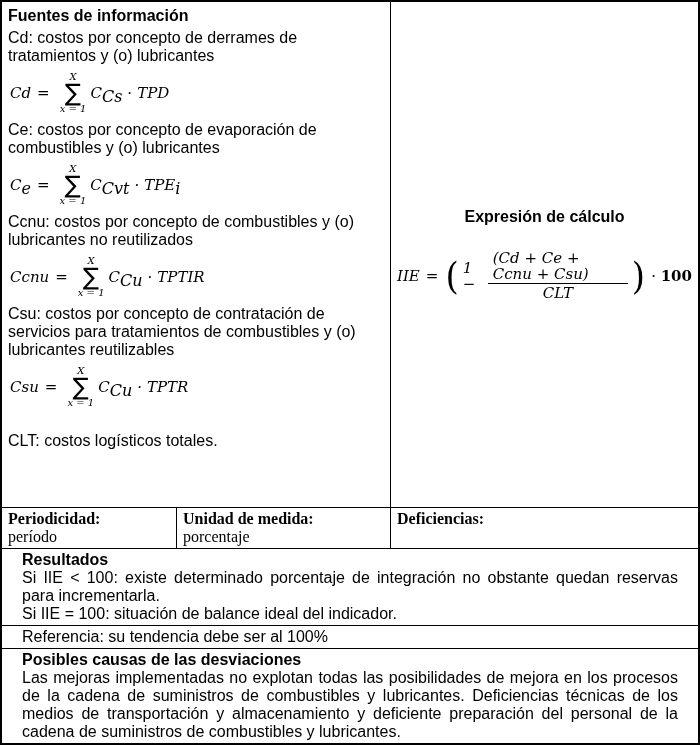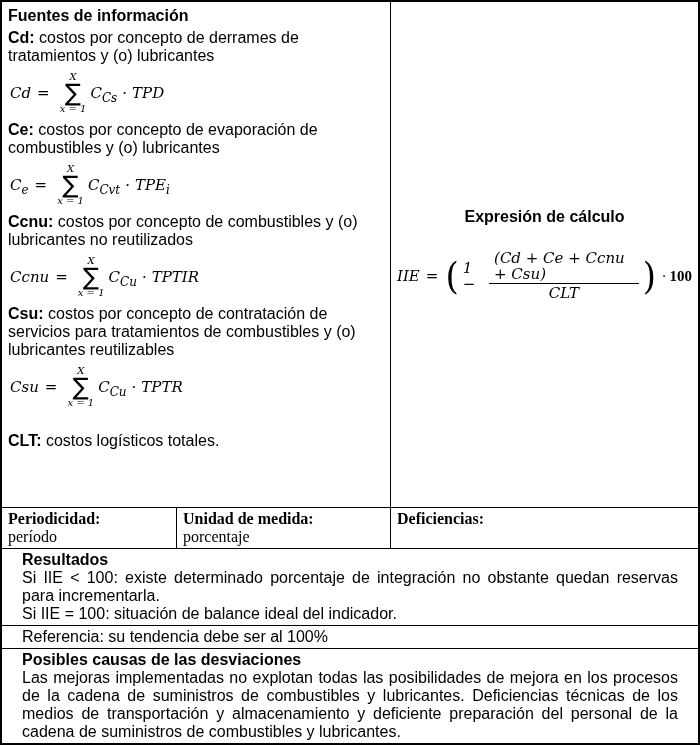--- a/index.html
+++ b/index.html
@@ -10,38 +10,38 @@
     display:flex;flex-direction:column;overflow:hidden;justify-content:flex-end;
   }
   .row{flex:0 0 auto;box-sizing:border-box;}
   .row1{flex:1 1 auto;min-height:0;display:flex;border-bottom:1px solid #000;}
   .cell{box-sizing:border-box;}
   .cell-fuentes{width:389px;border-right:1px solid #000;padding:5px 8px 0 6px;overflow:hidden;}
   .cell-expresion{flex:1;display:flex;flex-direction:column;align-items:center;justify-content:center;gap:24px;padding:0 6px;}
   .title{font-weight:bold;}
   .center{text-align:center;}
   .def{margin:4px 0 0 0;}
-  .def .term{font-weight:bold;}
+  .def .term{font-weight:normal;}
   .clt{margin-top:24px;}
   
   .mathline{display:flex;align-items:center;margin:7px 0 7px 2px;
     font-family:"DejaVu Serif",serif;font-style:italic;font-size:15px;line-height:16px;}
   .meq{margin:0 6px;}
   .sum{display:inline-flex;flex-direction:column;align-items:center;margin:0 4px;}
   .sum .lim{font-size:10px;line-height:10px;}
   .sigma{font-family:"DejaVu Sans",sans-serif;font-style:normal;font-size:24px;line-height:22px;}
-  sub.msub{font-size:12px;line-height:0;}
+  sub.msub{font-size:16px;line-height:0;}
   .mdot{margin:0 5px;}
   .iie-formula{justify-content:center;margin:0;font-size:15px;}
   .bigparen{font-style:normal;font-size:34px;line-height:30px;transform:scaleY(1.1);font-weight:normal;margin:0 1px;}
   .mone{margin:0 3px;}
   .frac{display:inline-flex;flex-direction:column;align-items:center;margin:0 3px;}
   .frac .num{padding:0 5px 1px 5px;border-bottom:1px solid #000;}
   .frac .den{padding-top:1px;}
-  .mfactor{margin-left:5px;white-space:nowrap;font-family:Liberation Serif, serif;}
+  .mfactor{margin-left:5px;white-space:nowrap;}
   .mfactor .bold{font-weight:bold;font-style:normal;}
   
   .row2{display:flex;border-bottom:1px solid #000;font-family:Liberation Serif, serif;}
   .meta-cell{box-sizing:border-box;padding:2px 6px;}
   .meta-1{width:175px;border-right:1px solid #000;}
   .meta-2{width:214px;border-right:1px solid #000;}
   .meta-3{flex:1;}
   .meta-label{font-weight:bold;display:block;}
   .meta-value{display:block;}
   

